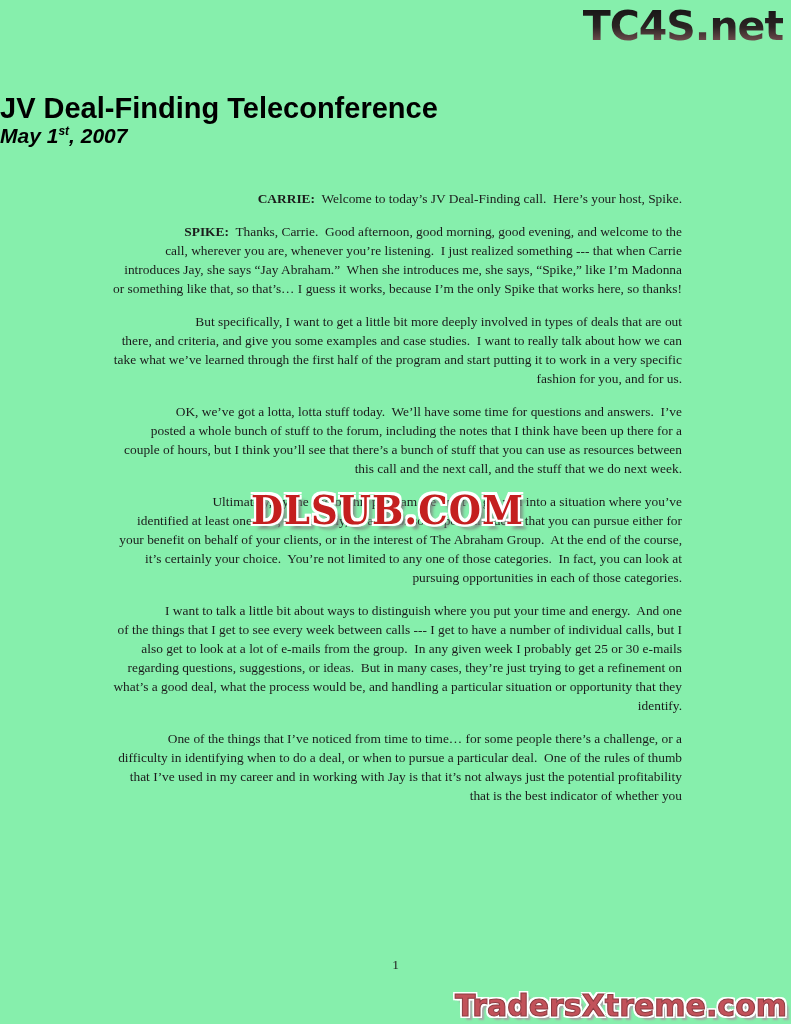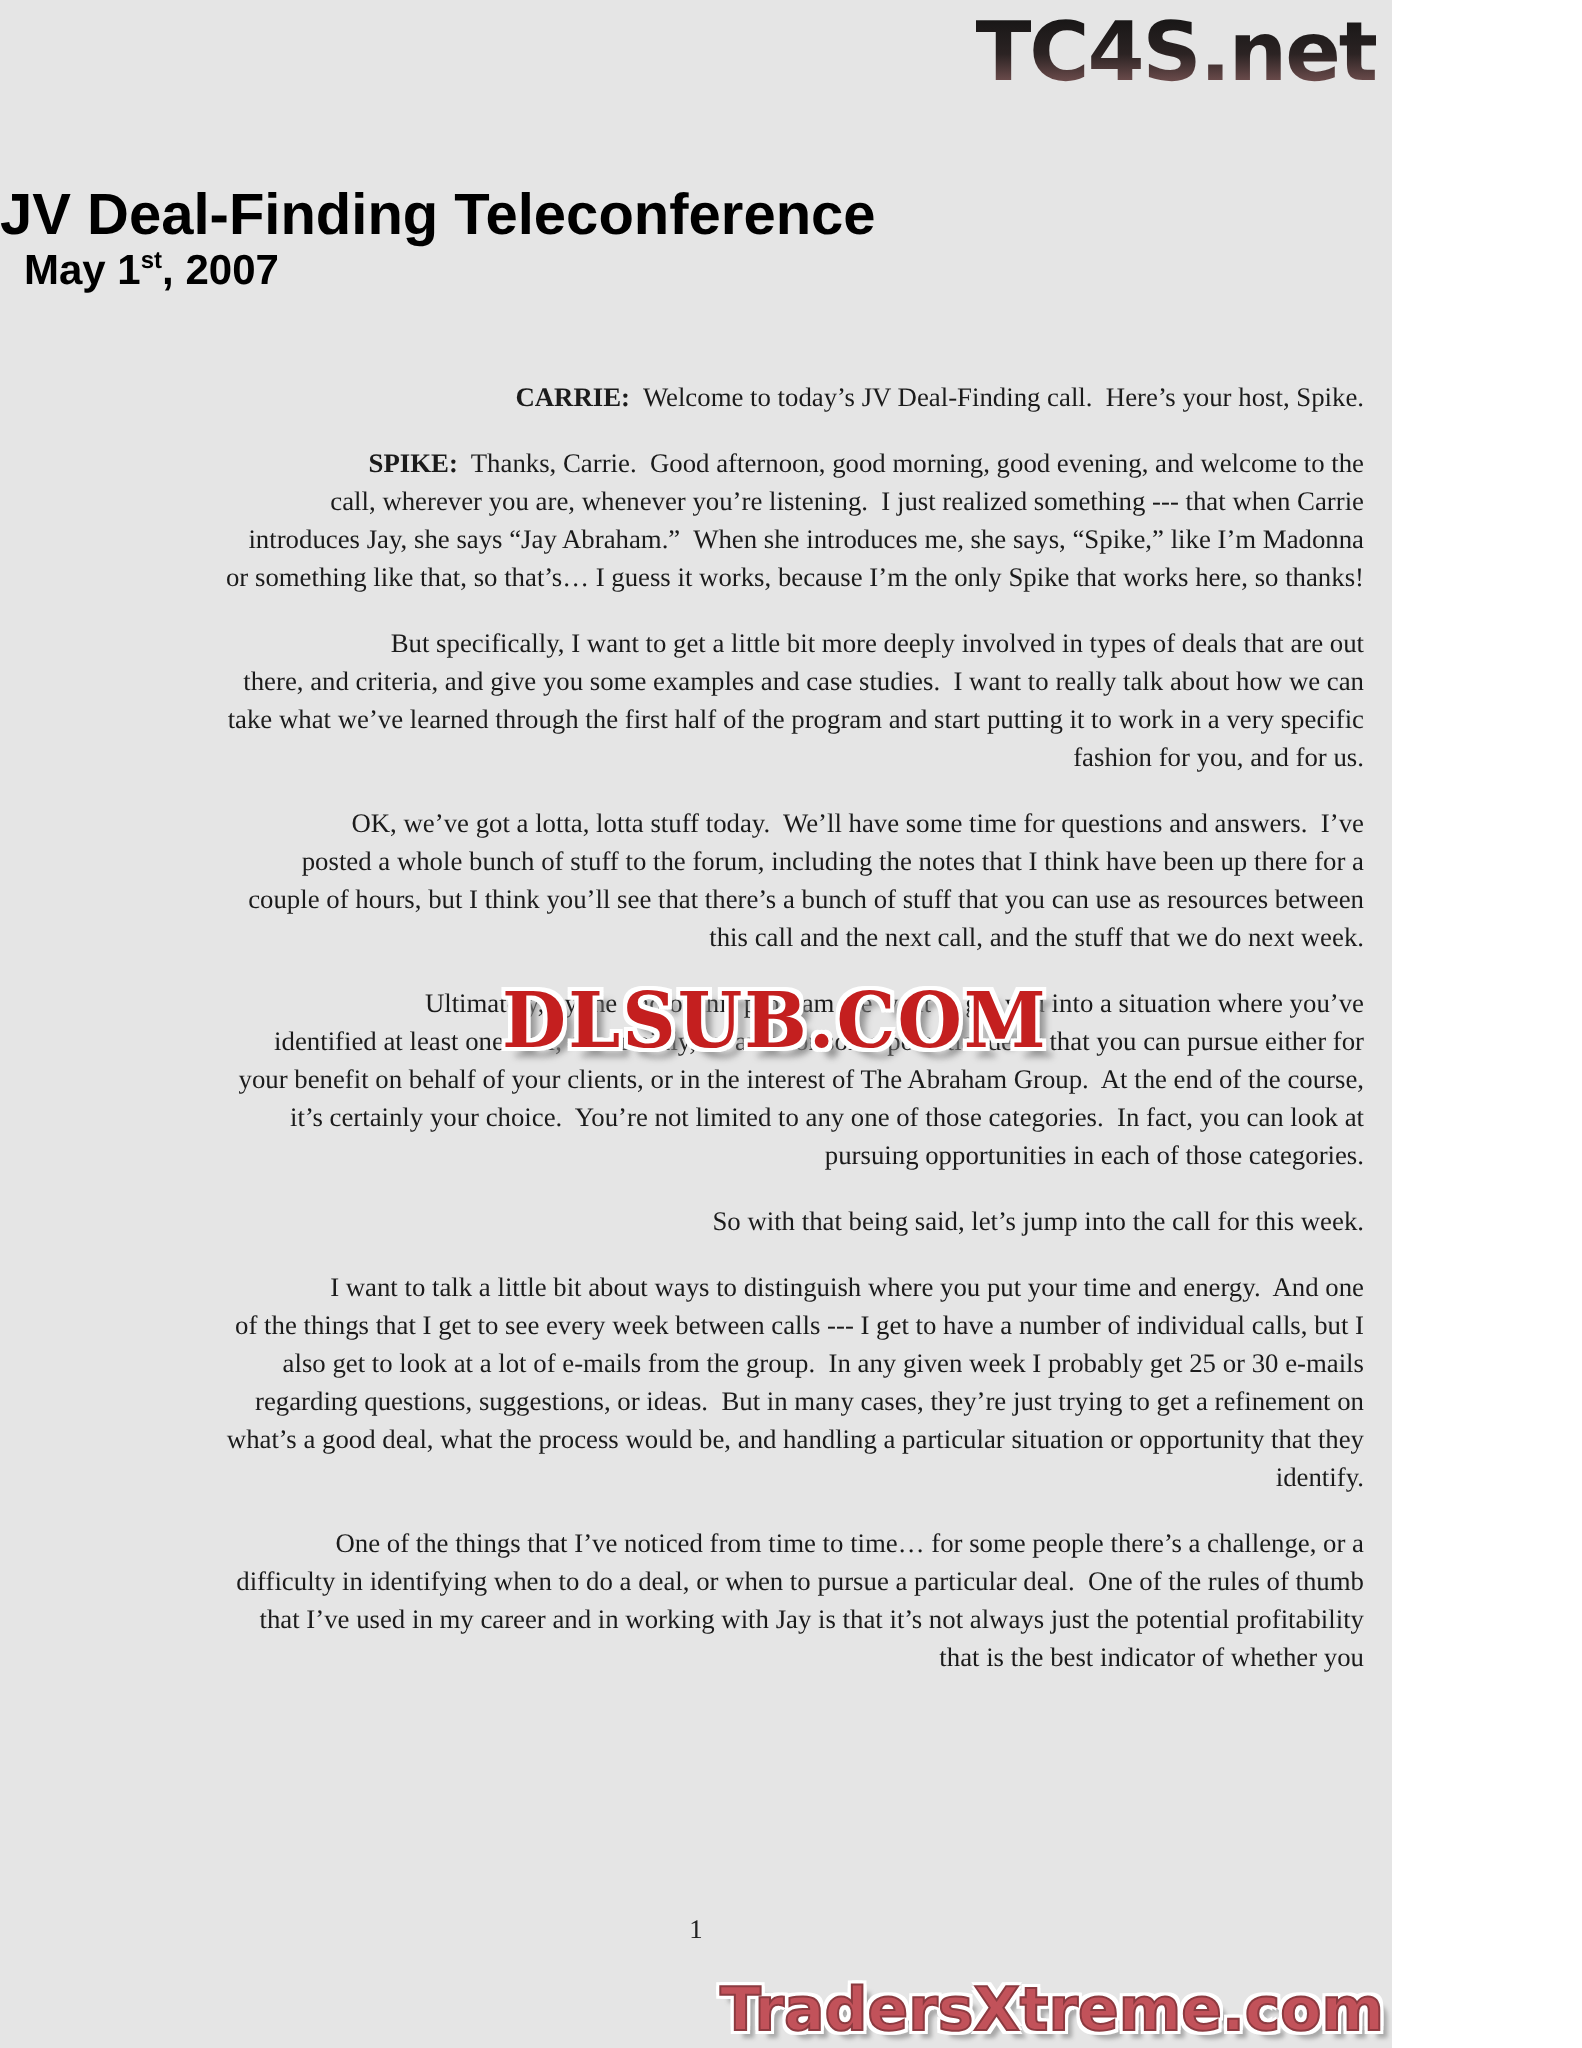--- a/index.html
+++ b/index.html
@@ -2,23 +2,23 @@
 <html><head>
 <meta charset="utf-8">
 <style>
   html, body {
     margin: 0;
     padding: 0;
     background: #ffffff;
   }
   .page {
     position: relative;
-    width: 696px;
+    width: 791px;
     height: 1024px;
-    background: #e5e5e5;
+    background: #86efac;
     overflow: hidden;
     font-family: "Liberation Serif", serif;
   }
 
   
   .tc4s-logo {
     position: absolute;
     top: 2px;
     right: 8px;
     font-family: "DejaVu Sans", sans-serif;
@@ -45,22 +45,22 @@
   .doc-title {
     margin: 0;
     font-size: 29px;
     font-weight: bold;
     line-height: 32px;
   }
   .doc-date {
     margin-top: 0;
     font-size: 21px;
     font-weight: bold;
+    font-style: italic;
     line-height: 24px;
-    padding-left: 12px;
   }
   .doc-date sup {
     font-size: 12px;
     vertical-align: super;
     line-height: 0;
   }
 
   
   .transcript {
     position: absolute;
@@ -141,21 +141,20 @@
     <h1 class="doc-title">JV Deal-Finding Teleconference</h1>
     <div class="doc-date"><span>May 1</span><sup>st</sup><span>, 2007</span></div>
   </div>
 
   <div class="transcript" id="transcript">
       <p><b>CARRIE:</b>  Welcome to today’s JV Deal-Finding call.  Here’s your host, Spike.</p>
       <p><b>SPIKE:</b>  Thanks, Carrie.  Good afternoon, good morning, good evening, and welcome to the call, wherever you are, whenever you’re listening.  I just realized something --- that when Carrie introduces Jay, she says “Jay Abraham.”  When she introduces me, she says, “Spike,” like I’m Madonna or something like that, so that’s… I guess it works, because I’m the only Spike that works here, so thanks!</p>
       <p>But specifically, I want to get a little bit more deeply involved in types of deals that are out there, and criteria, and give you some examples and case studies.  I want to really talk about how we can take what we’ve learned through the first half of the program and start putting it to work in a very specific fashion for you, and for us.</p>
       <p>OK, we’ve got a lotta, lotta stuff today.  We’ll have some time for questions and answers.  I’ve posted a whole bunch of stuff to the forum, including the notes that I think have been up there for a couple of hours, but I think you’ll see that there’s a bunch of stuff that you can use as resources between this call and the next call, and the stuff that we do next week.</p>
       <p>Ultimately, by the end of this program we want to get you into a situation where you’ve identified at least one deal, or certainly, an area for some potential deals that you can pursue either for your benefit on behalf of your clients, or in the interest of The Abraham Group.  At the end of the course, it’s certainly your choice.  You’re not limited to any one of those categories.  In fact, you can look at pursuing opportunities in each of those categories.</p>
-      <p>So with that being said, let’s jump into the call for this week.</p>
       <p>I want to talk a little bit about ways to distinguish where you put your time and energy.  And one of the things that I get to see every week between calls --- I get to have a number of individual calls, but I also get to look at a lot of e-mails from the group.  In any given week I probably get 25 or 30 e-mails regarding questions, suggestions, or ideas.  But in many cases, they’re just trying to get a refinement on what’s a good deal, what the process would be, and handling a particular situation or opportunity that they identify.</p>
       <p>One of the things that I’ve noticed from time to time… for some people there’s a challenge, or a difficulty in identifying when to do a deal, or when to pursue a particular deal.  One of the rules of thumb that I’ve used in my career and in working with Jay is that it’s not always just the potential profitability that is the best indicator of whether you</p>
     </div>
 
   <div class="watermark">DLSUB.COM</div>
 
   <div class="page-number">1</div>
 
   <div class="tx-logo">TradersXtreme.com</div>
 

